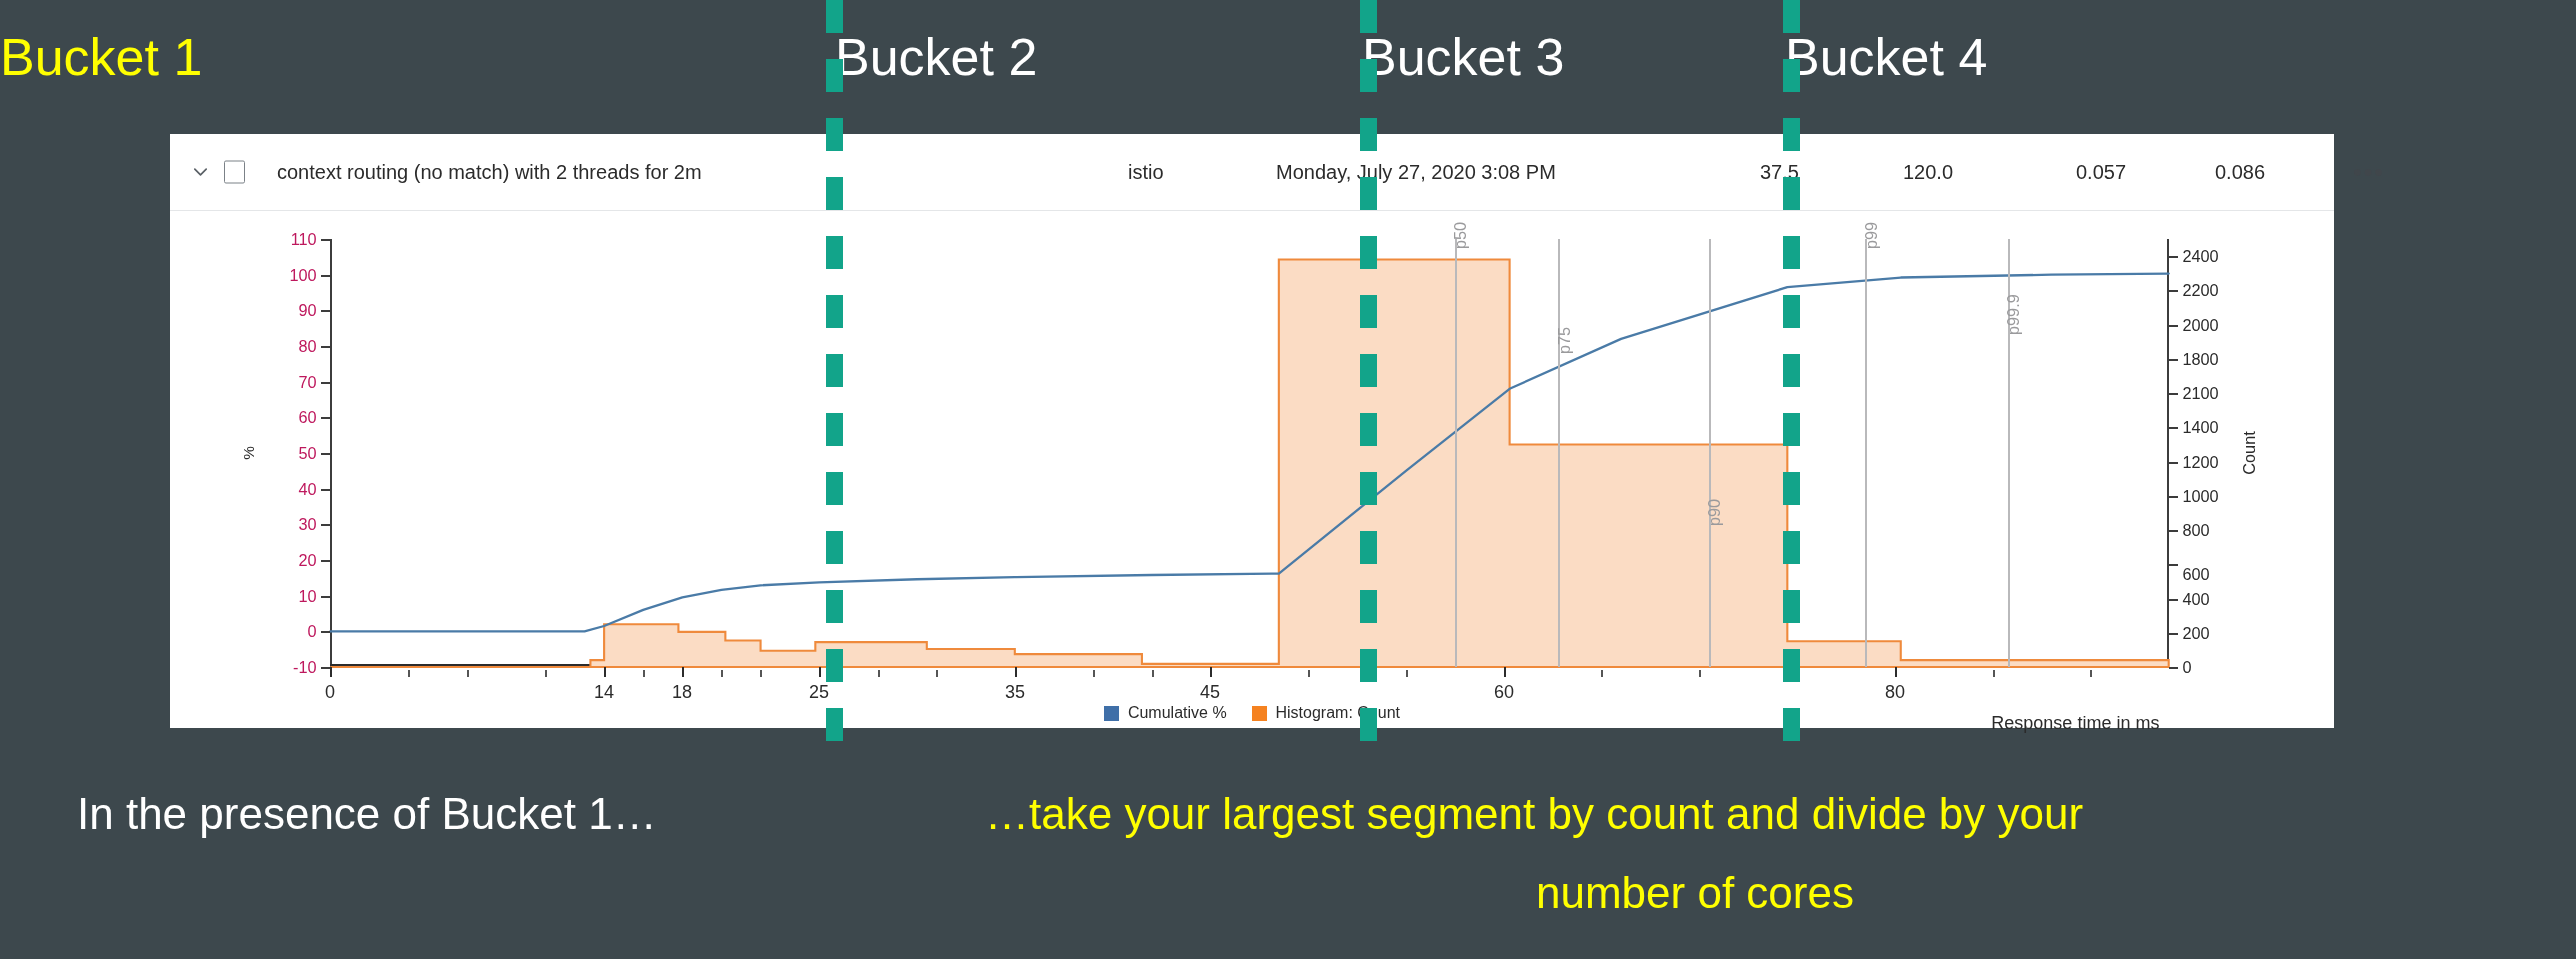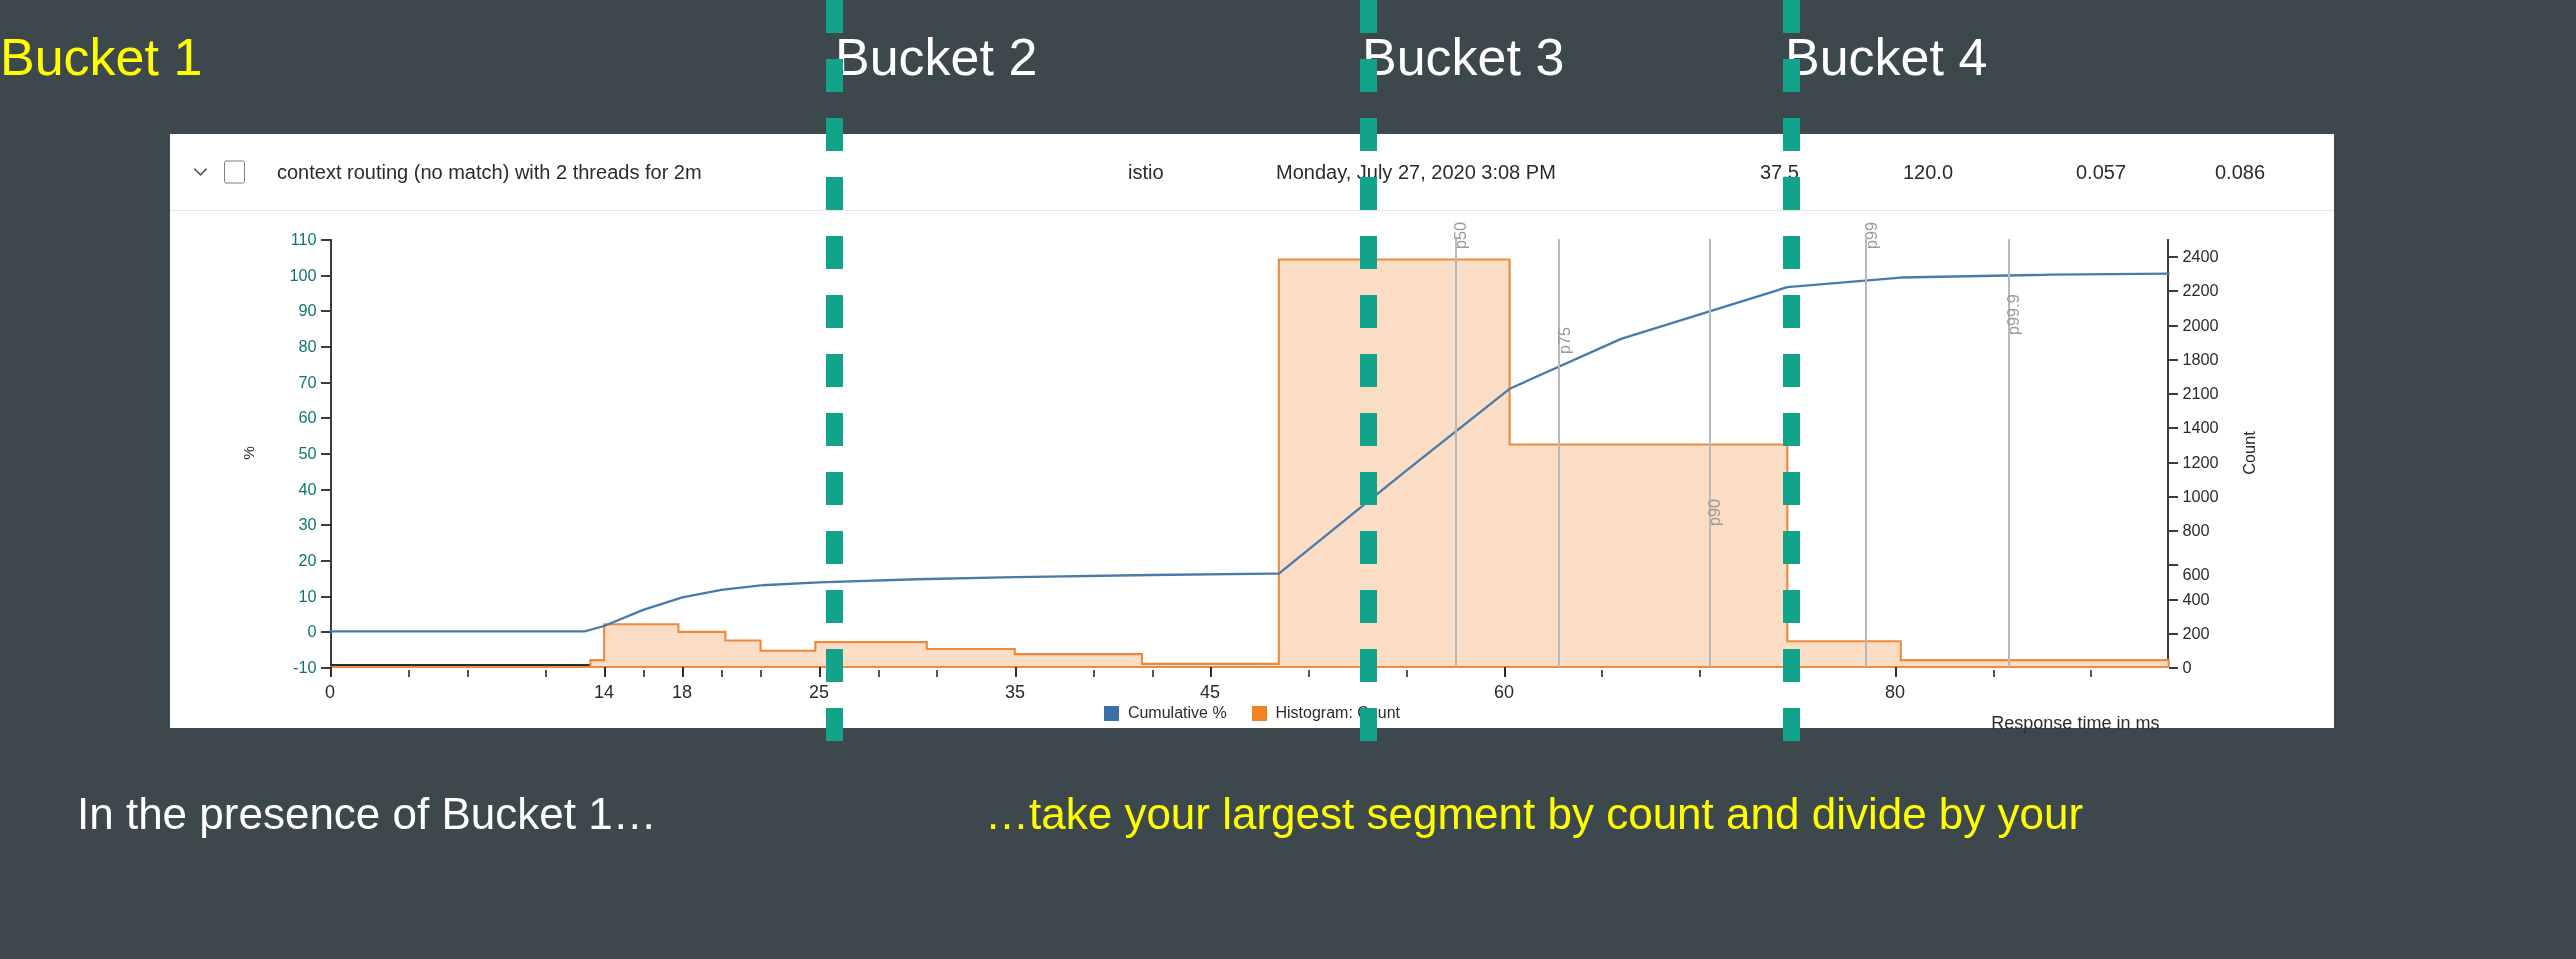--- a/index.html
+++ b/index.html
@@ -91,21 +91,21 @@
   .axis-right { right: 0;  top: 0; width: 1.9px; height: 100%; }
   .axis-bottom{ left: 0;   bottom: 0; width: 100%; height: 2.9px; background:#2c2c2c; }
 
   .tick-l { position: absolute; left: -8.6px; width: 8.6px; height: 1.9px; background:#3c3c3c; }
   .tick-r { position: absolute; right: -8.6px; width: 8.6px; height: 1.9px; background:#3c3c3c; }
   .tick-b { position: absolute; bottom: -9.6px; width: 1.9px; height: 9.6px; background:#2c2c2c; }
 
   .lbl-l {
     position: absolute; right: calc(100% + 13.4px);
     transform: translateY(-50%);
-    font-size: 16.3px; color: #0f766e; white-space: nowrap; margin-left: 16px;
+    font-size: 16.3px; color: #be185d; white-space: nowrap; margin-left: 16px;
   }
   .lbl-r {
     position: absolute; left: calc(100% + 13.4px);
     transform: translateY(-50%);
     font-size: 16.3px; color: #2b2b2b; white-space: nowrap;
   }
   .lbl-b {
     position: absolute; top: calc(100% + 15.3px);
     transform: translateX(-50%);
     font-size: 18px; color: #2b2b2b; white-space: nowrap;
@@ -305,15 +305,16 @@
       </div>
     </div>
   </div>
 
   <div class="divider" id="div-0" style="left: 826px; top: 0px; height: 757px;"></div>
   <div class="divider" id="div-1" style="left: 1360px; top: 0px; height: 757px;"></div>
   <div class="divider" id="div-2" style="left: 1783px; top: 0px; height: 757px;"></div>
 
   <div class="caption cap-white" style="left:50px; top:787px;">In the presence of Bucket 1…</div>
   <div class="caption cap-yellow" style="left:958px; top:787px;">…take your largest segment by count and divide by your</div>
+  <div class="caption cap-yellow" style="left:1509px; top:866px;">number of cores</div>
 
 </div>
 
 
 </body></html>

